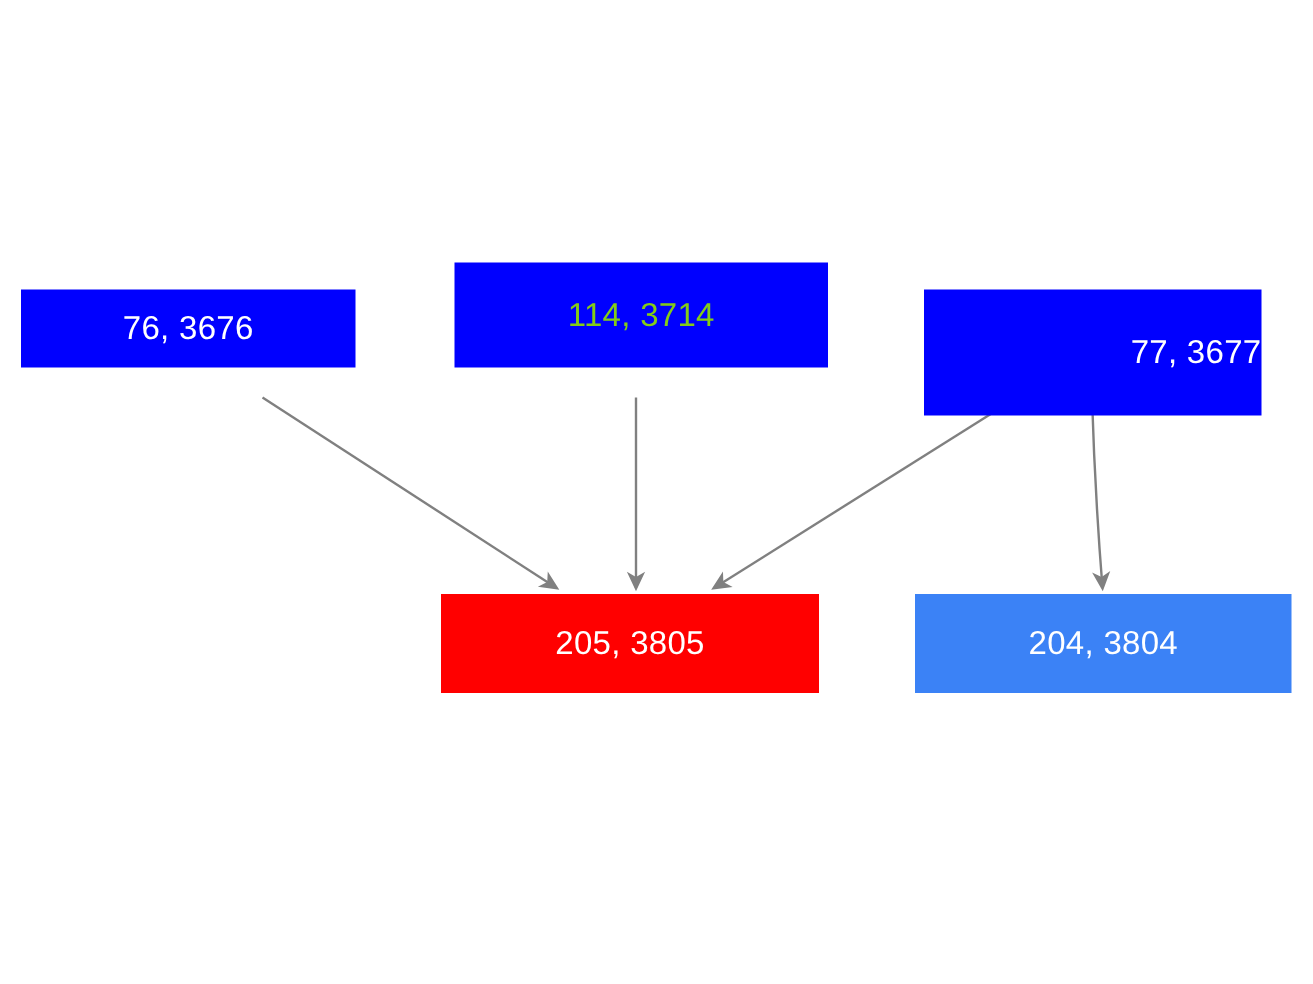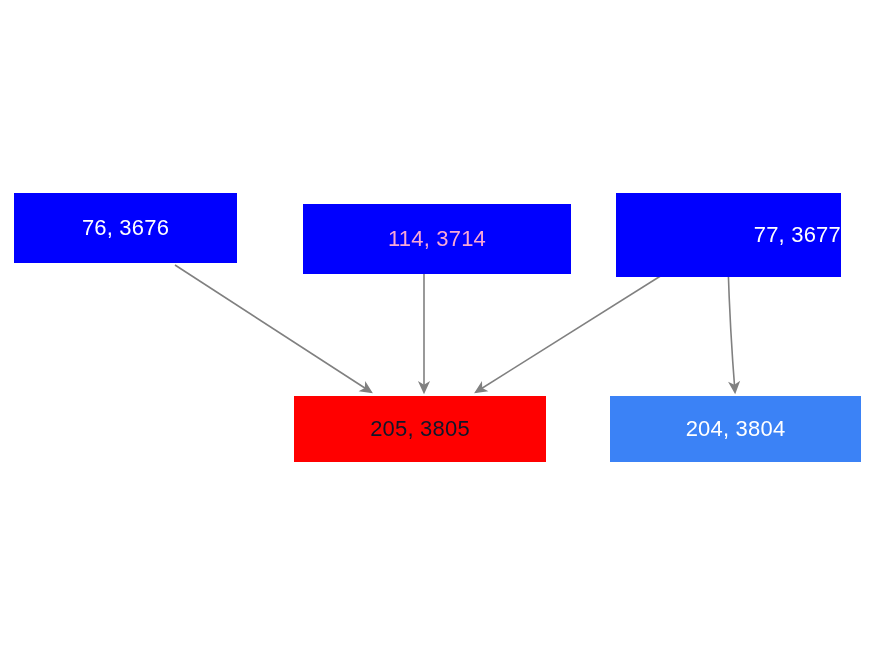--- a/index.html
+++ b/index.html
@@ -57,33 +57,33 @@
       </marker>
     </defs>
     <g id="edges">
         <path d="M 175 265 L 371 392" fill="none" stroke="#808080" stroke-width="1.6" marker-end="url(#arrowhead)"></path>
         <path d="M 424 265 L 424 392" fill="none" stroke="#808080" stroke-width="1.6" marker-end="url(#arrowhead)"></path>
         <path d="M 678 265 L 476 392" fill="none" stroke="#808080" stroke-width="1.6" marker-end="url(#arrowhead)"></path>
         <path d="M 728 265 Q 730 330 735 392" fill="none" stroke="#808080" stroke-width="1.6" marker-end="url(#arrowhead)"></path>
       </g>
   </svg>
 
-  <div class="node" style="left: 14px; top: 193px; width: 223px; height: 70px; background: rgb(0, 0, 255); color: rgb(255, 255, 255);">
+  <div class="node" style="left: 14px; top: 193px; width: 223px; height: 52px; background: rgb(0, 0, 255); color: rgb(255, 255, 255);">
     <span class="node-label">76, 3676</span>
   </div>
 
-  <div class="node" style="left: 303px; top: 204px; width: 268px; height: 70px; background: rgb(0, 0, 255); color: #f9a8d4;">
+  <div class="node" style="left: 303px; top: 175px; width: 249px; height: 70px; background: rgb(0, 0, 255); color: #84cc16;">
     <span class="node-label">114, 3714</span>
   </div>
 
   <div class="node" style="left: 616px; top: 193px; width: 225px; height: 84px; background: rgb(0, 0, 255); color: rgb(255, 255, 255); justify-content: flex-end;">
     <span class="node-label">77, 3677</span>
   </div>
 
-  <div class="node" style="left: 294px; top: 396px; width: 252px; height: 66px; background: rgb(255, 0, 0); color: #0f172a;">
+  <div class="node" style="left: 294px; top: 396px; width: 252px; height: 66px; background: rgb(255, 0, 0); color: #ffffff;">
     <span class="node-label">205, 3805</span>
   </div>
 
   <div class="node" style="left: 610px; top: 396px; width: 251px; height: 66px; background: #3b82f6; color: rgb(255, 255, 255);">
     <span class="node-label">204, 3804</span>
   </div>
 
 </div>
 
 </body></html>

